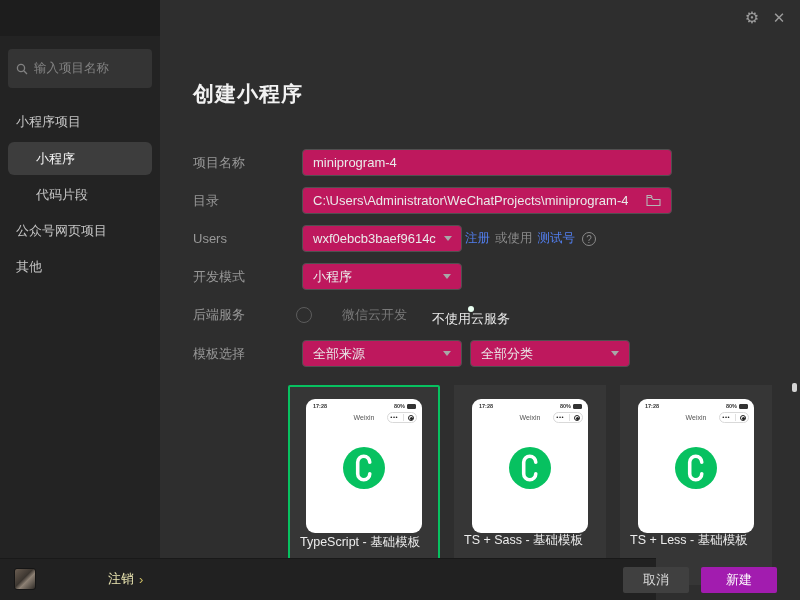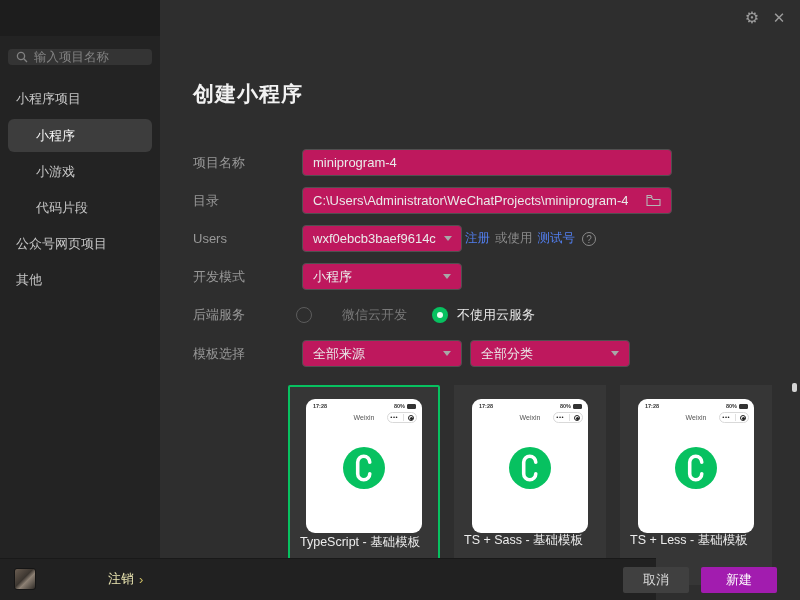--- a/index.html
+++ b/index.html
@@ -2,21 +2,21 @@
 <html><head>
 <meta charset="utf-8">
 <style>
   * { margin:0; padding:0; box-sizing:border-box; }
   html,body { width:800px; height:600px; overflow:hidden; }
   body { font-family:"Liberation Sans","DejaVu Sans",sans-serif; background:#2e2e2e; color:#e8e8e8; position:relative; }
 
   
   #sidebar { position:absolute; left:0; top:0; width:160px; height:558px; background:#232323; }
   #sidebar .top-strip { height:36px; background:#1d1d1d; }
-  .searchbox { margin:13px 8px 0 8px; height:16px; background:#343434; border-radius:4px;
+  .searchbox { margin:13px 8px 0 8px; height:39px; background:#343434; border-radius:4px;
                display:flex; align-items:center; padding:0 8px; color:#828282; font-size:12.5px; gap:6px; }
   .searchbox svg { flex:0 0 auto; }
   #sidebar-items { margin-top:18px; }
   .side-item { height:32px; line-height:32px; padding-left:16px; font-size:13px; color:#c6c6c6; cursor:default; }
   .side-item.indent { padding-left:36px; }
   .side-item.selected { background:#3d3d3d; border-radius:6px; margin:2px 8px; padding-left:28px; color:#f5f5f5; height:33px; line-height:33px; }
   .side-item + .side-item { margin-top:4px; }
 
   
   #main { position:absolute; left:160px; top:0; width:640px; height:558px; background:#2e2e2e; }
@@ -86,21 +86,20 @@
   <div class="searchbox">
     <svg width="12" height="12" viewBox="0 0 12 12">
       <circle cx="5" cy="5" r="3.6" fill="none" stroke="#828282" stroke-width="1.3"></circle>
       <line x1="7.8" y1="7.8" x2="11" y2="11" stroke="#828282" stroke-width="1.3"></line>
     </svg>
     <span>输入项目名称</span>
   </div>
   <nav id="sidebar-items">
       <div class="side-item">小程序项目</div>
       <div class="side-item indent selected">小程序</div>
-      <div class="side-item indent">小游戏</div>
       <div class="side-item indent">代码片段</div>
       <div class="side-item">公众号网页项目</div>
       <div class="side-item">其他</div>
     </nav>
 </aside>
 
 <main id="main">
   <div class="win-icon" id="gear-btn">⚙</div>
   <div class="win-icon" id="close-btn">✕</div>
 
@@ -134,21 +133,21 @@
     <span>小程序</span>
     <span class="caret"></span>
   </div>
 
   <div class="form-label" style="top:301px">后端服务</div>
   <div id="backend-options">
       <div class="radio-opt" style="left: 136px; top: 301px; gap: 30px;">
         <span class="radio off"></span>
         <span class="radio-label dim">微信云开发</span>
       </div>
-      <div class="radio-opt" style="left: 272px; top: 301px;">
+      <div class="radio-opt" style="left: 272px; top: 301px; flex-direction: column;">
         <span class="radio on"></span>
         <span class="radio-label lit">不使用云服务</span>
       </div>
     </div>
 
   <div class="form-label" style="top:340px">模板选择</div>
   <div class="tbox selectbox" style="left:130px; top:340px; width:160px">
     <span>全部来源</span>
     <span class="caret"></span>
   </div>

